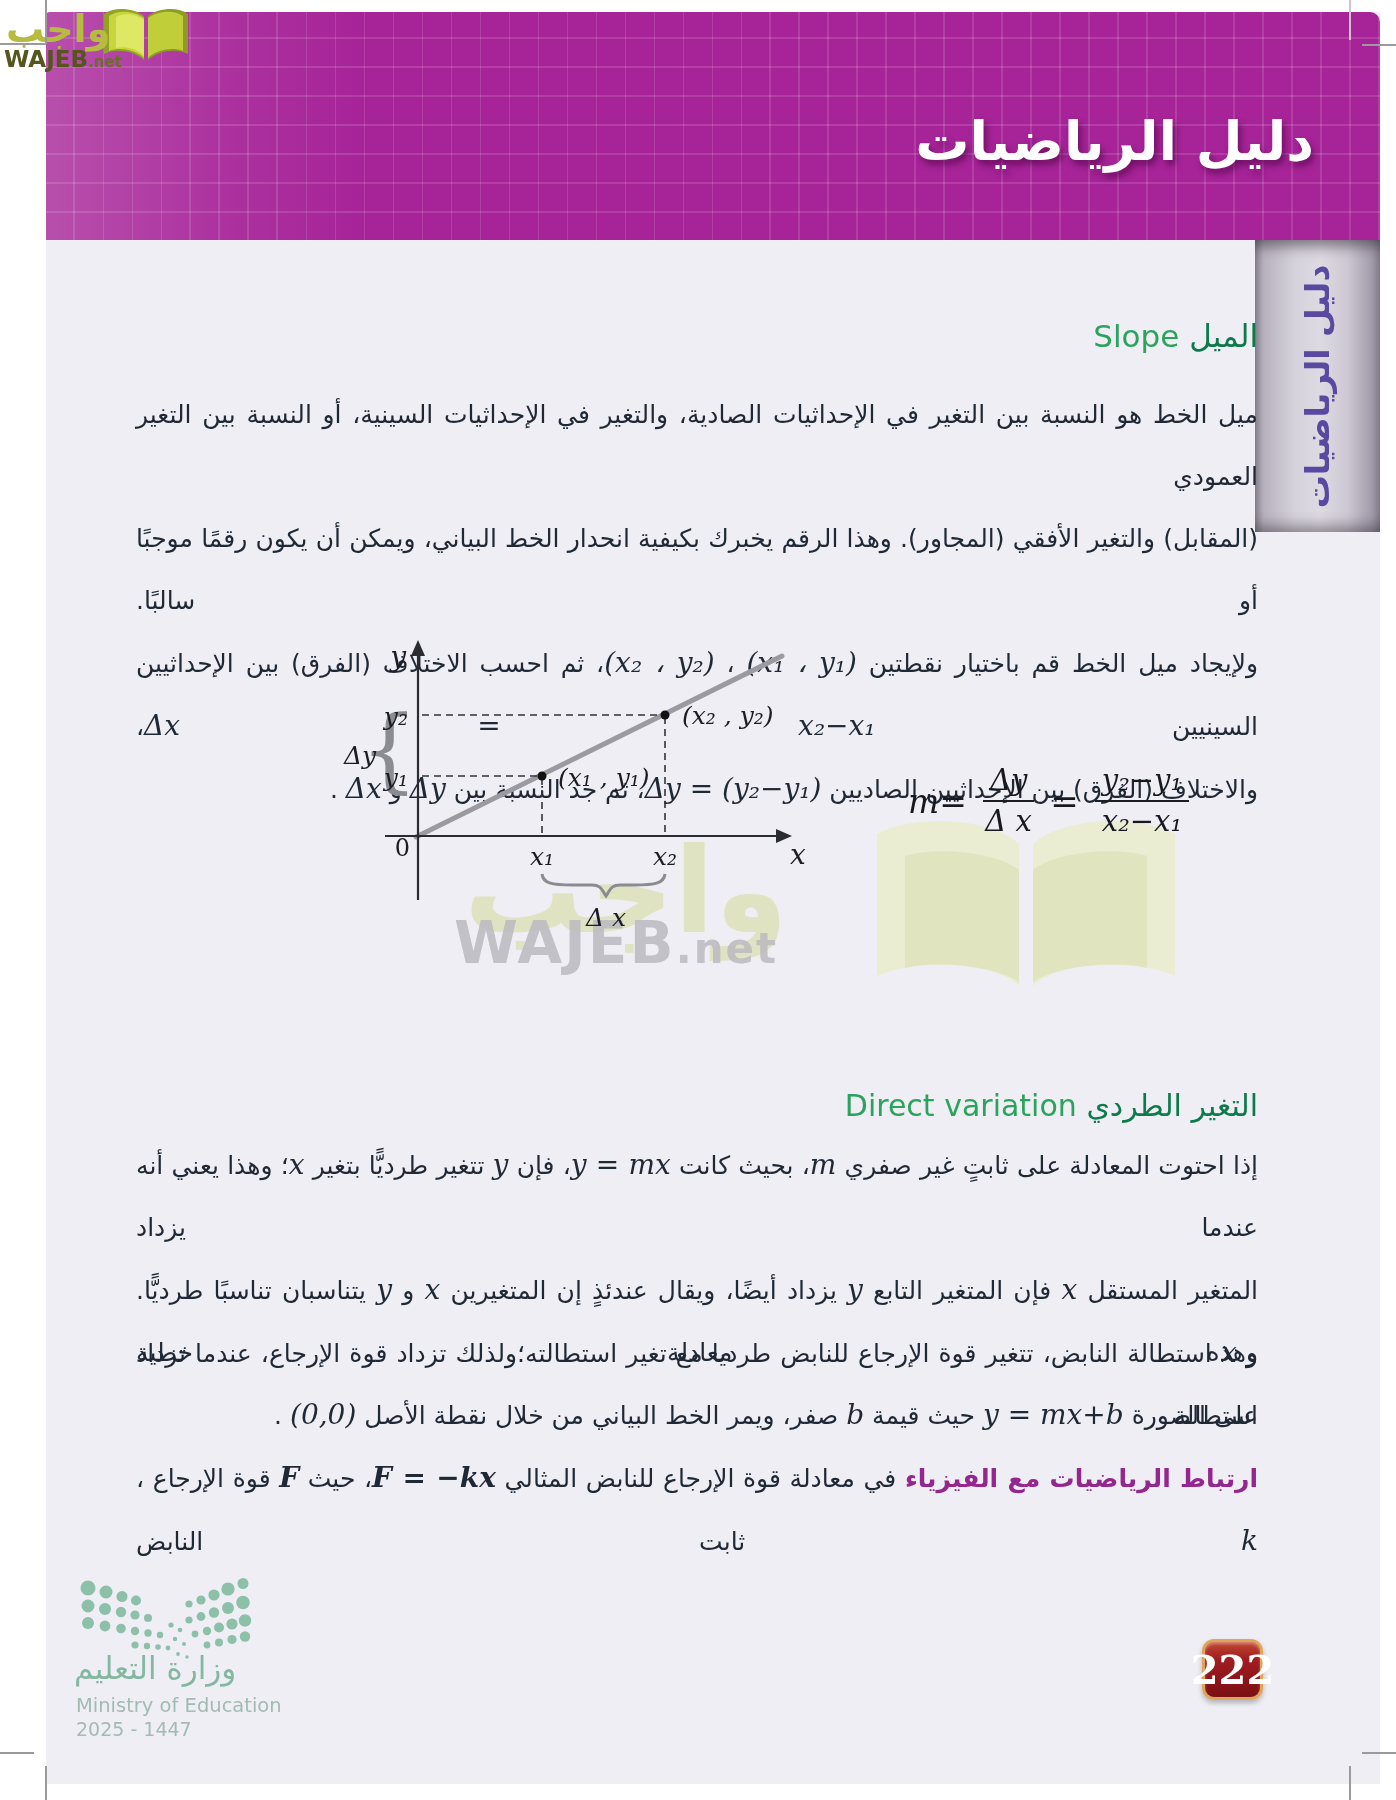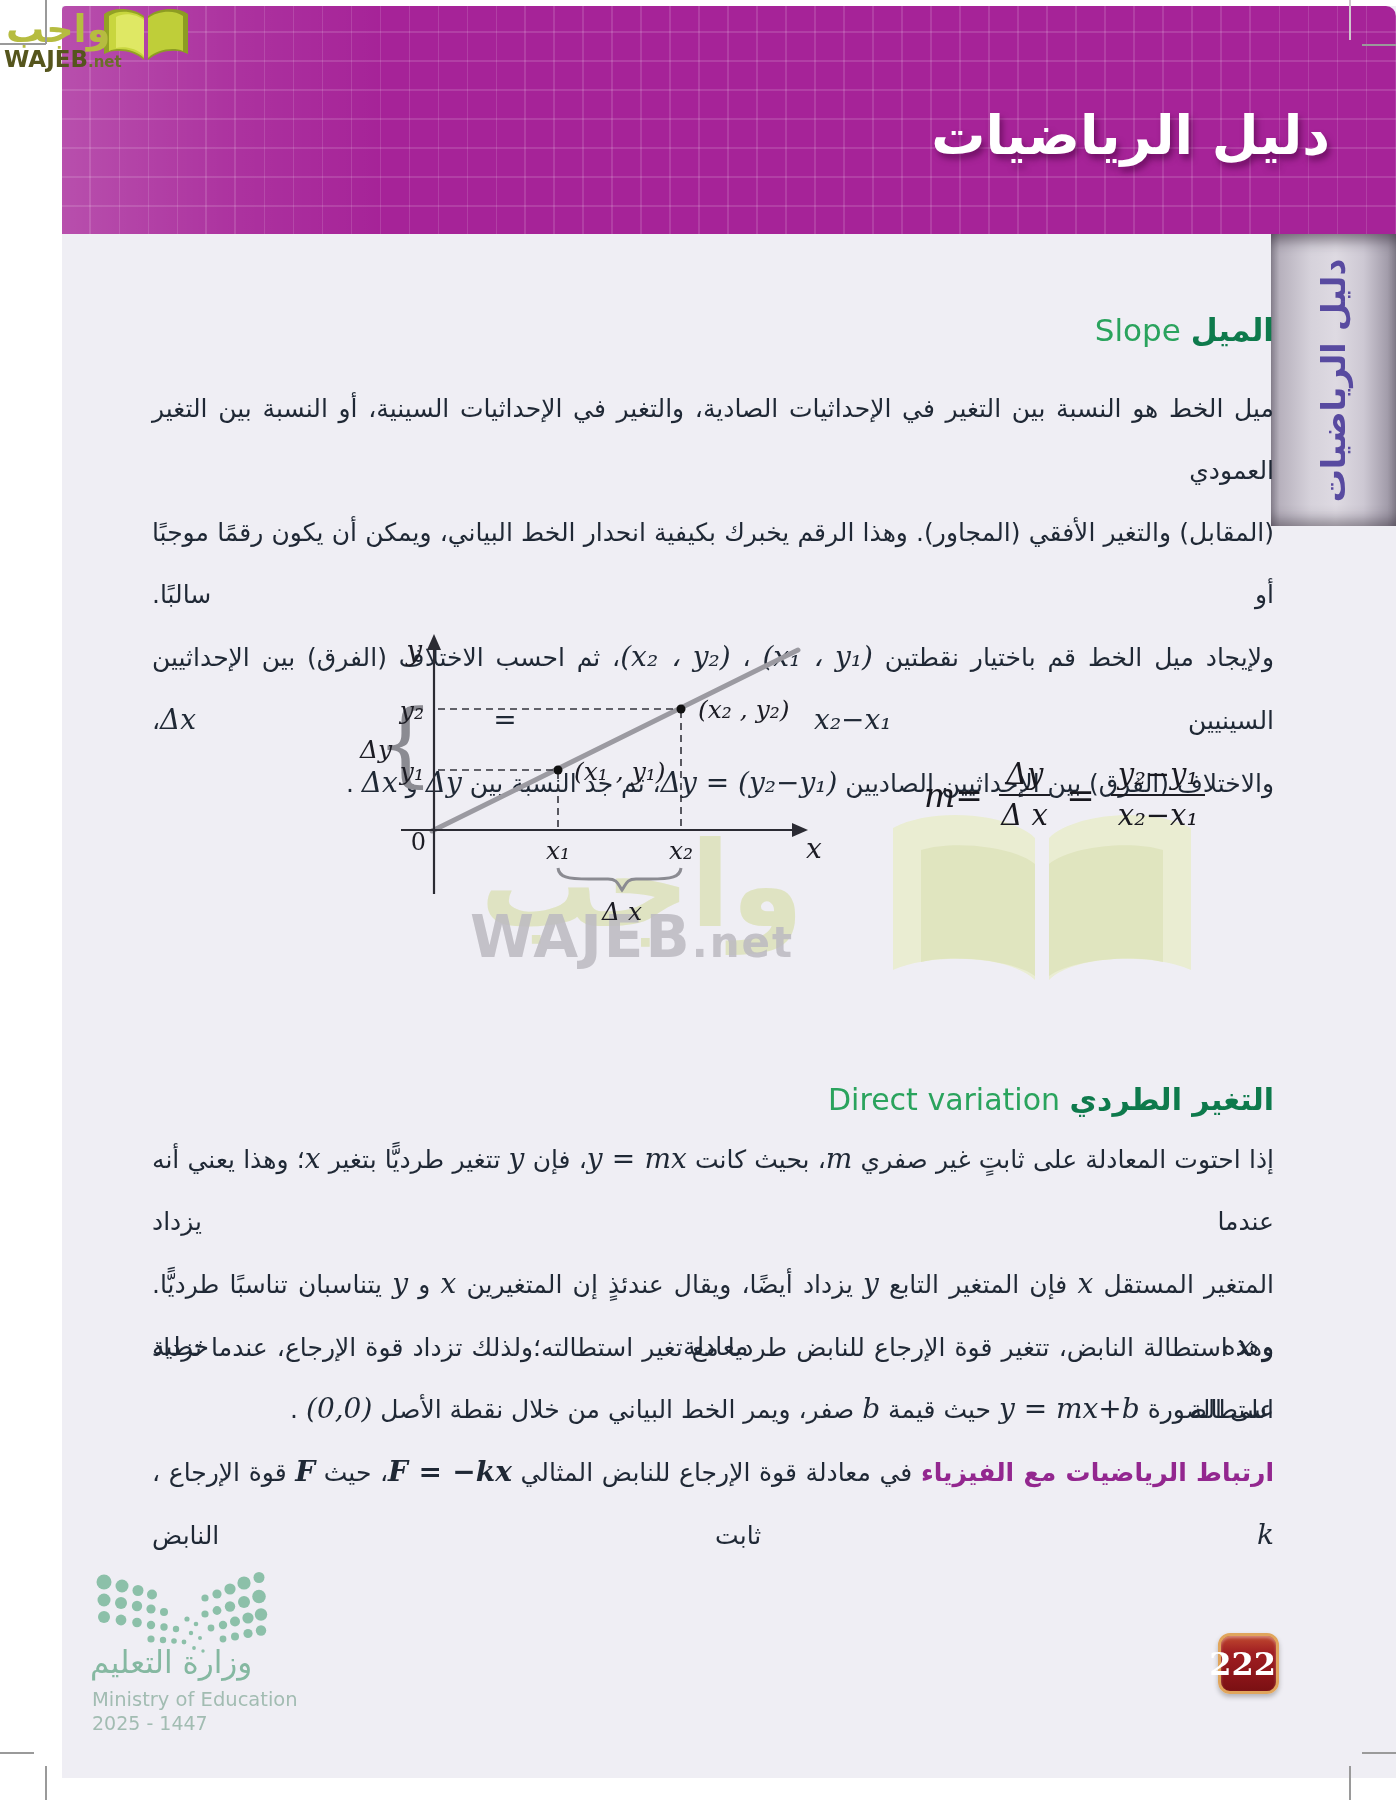--- a/index.html
+++ b/index.html
@@ -1,21 +1,21 @@
 <!DOCTYPE html>
 <html lang="ar"><head>
 <meta charset="utf-8">
 <style>
   html,body{margin:0;padding:0}
   body{
     position:relative;width:1396px;height:1800px;overflow:hidden;
     background:#ffffff;font-family:"DejaVu Sans",sans-serif;
   }
   
-  .sheet{position:absolute;left:46px;top:6px;width:1334px;height:1772px;background:#efeef4;margin-left:16px;}
+  .sheet{position:absolute;left:46px;top:12px;width:1334px;height:1772px;background:#efeef4;}
   
   .crop{position:absolute;background:#9a9a9a;}
   .crop.light{background:#cfc6cd;}
   
   .banner{
     position:absolute;left:0;top:0;width:100%;height:228px;
     background:
       linear-gradient(90deg, rgba(255,255,255,.20) 0%, rgba(255,255,255,.07) 13%, rgba(255,255,255,0) 24%),
       repeating-linear-gradient(0deg, rgba(255,255,255,0) 0 27.5px, rgba(255,255,255,.13) 27.5px 29px),
       repeating-linear-gradient(90deg, rgba(255,255,255,0) 0 27.5px, rgba(255,255,255,.13) 27.5px 29px),
@@ -33,21 +33,21 @@
     background:linear-gradient(90deg,#8e8995 0%,#b7b1bd 7%,#d6d2db 32%,#dedae2 52%,#cdc8d3 74%,#a39dab 93%,#8a8591 100%);
     box-shadow:inset 0 14px 14px -8px rgba(40,30,45,.55), inset 0 -14px 14px -8px rgba(40,30,45,.45);
     display:flex;align-items:center;justify-content:center;
   }
   .side-tab .vtext{
     transform:rotate(-90deg);white-space:nowrap;
     font-size:33px;font-weight:bold;color:#584aa0;direction:rtl;
   }
   
   .heading{position:absolute;right:122px;direction:rtl;white-space:nowrap;}
-  .heading .ar{font-weight:bold;color:#0e7a4c;}
+  .heading .ar{font-weight:normal;color:#0e7a4c;}
   .heading .en{color:#2aa35d;}
   .h1{top:306px;font-size:31px;}
   .h2{top:1076px;font-size:30px;}
   
   .para{
     position:absolute;left:90px;right:122px;direction:rtl;
     font-size:25px;line-height:62px;color:#1f2835;text-align:justify;
   }
   .para .line{text-align:justify;text-align-last:justify;}
   .para .line.short{text-align-last:auto;}
@@ -85,22 +85,22 @@
   .ministry-dots{position:absolute;left:30px;top:1566px;}
   .ministry-ar{position:absolute;left:28px;top:1638px;font-size:31px;color:#85b8a1;direction:rtl;letter-spacing:1px;}
   .ministry-en{position:absolute;left:30px;top:1682px;font-size:19.5px;color:#a2bcb2;text-align:center;}
   .ministry-years{position:absolute;left:30px;top:1706px;font-size:19px;color:#a2bcb2;}
   
   .pagenum{
     position:absolute;left:1156px;top:1627px;width:55px;height:55px;
     background:linear-gradient(180deg,#c0492f 0%,#a01e22 30%,#8c1519 70%,#7a1013 100%);
     border:3px solid #e0a55c;border-radius:12px;
     box-shadow:inset 0 2px 3px rgba(255,255,255,.35), 0 3px 5px rgba(0,0,0,.25);
-    display:flex;align-items:center;justify-content:flex-end;
-    color:#ffffff;font-family:"DejaVu Serif",serif;font-weight:bold;font-size:32px;
+    display:flex;align-items:center;justify-content:center;
+    color:#ffffff;font-family:"DejaVu Serif",serif;font-weight:bold;font-size:40px;
   }
 </style>
 </head>
 <body>
 
 <div class="sheet">
 
   <div class="banner">
     <div class="banner-title">دليل الرياضيات</div>
   </div>

